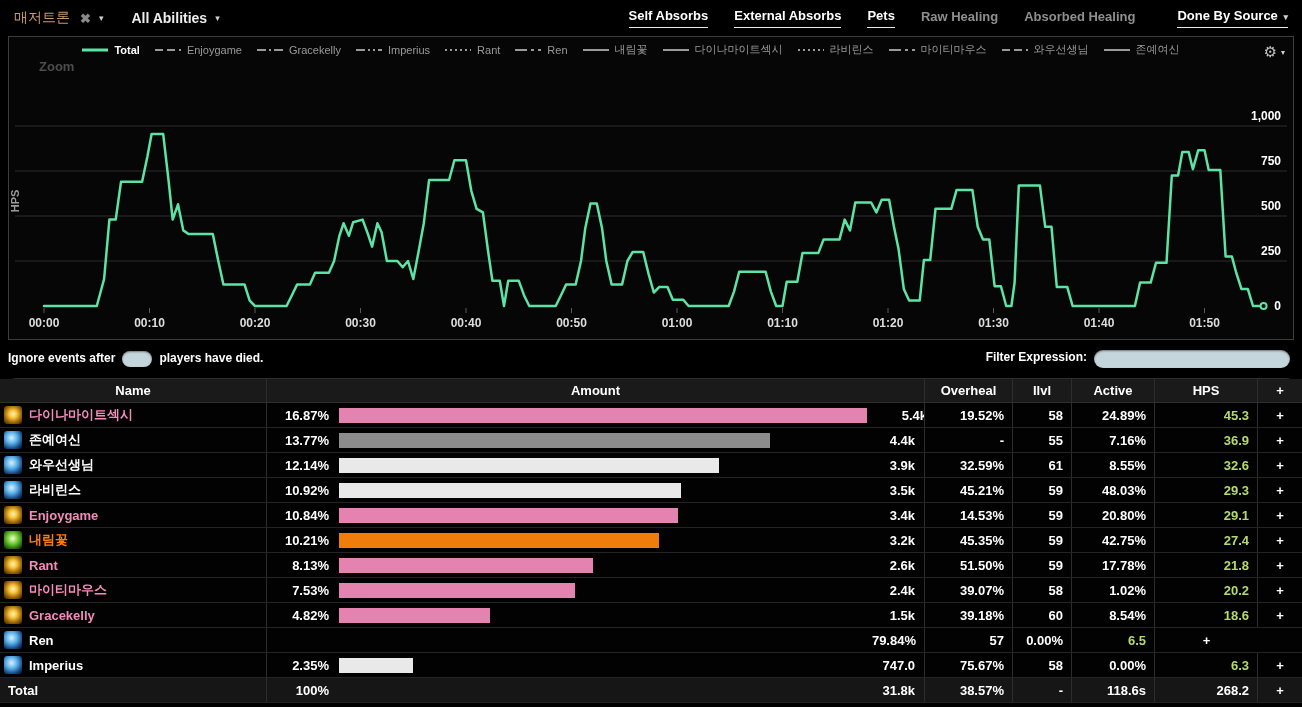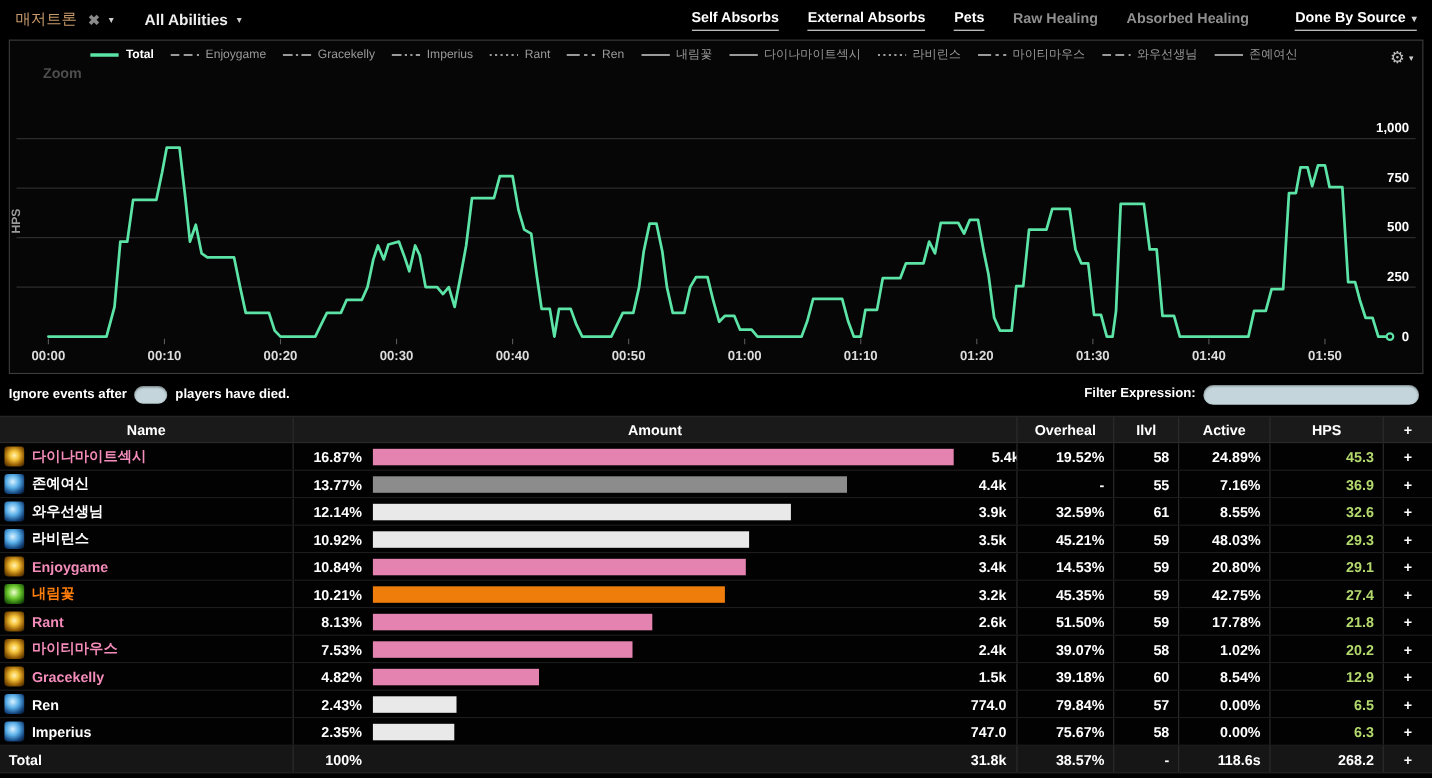--- a/index.html
+++ b/index.html
@@ -31,21 +31,21 @@
   #chart-svg { position:absolute; left:0; top:0; width:1284px; height:302px; cursor:crosshair; }
 
   
   .filter-bar { position:absolute; left:0; top:346px; width:1302px; height:26px; display:flex; align-items:center; justify-content:space-between; padding:0 12px 0 8px; }
   .filter-left, .filter-right { display:flex; align-items:flex-start; gap:7px; }
   .filter-left span, .filter-right span { color:#fff; font-size:12px; font-weight:bold; }
   .deaths-input { width:30px; height:16px; border:none; border-radius:9px; background:#c4d6dc; box-shadow:inset 0 1px 2px rgba(0,0,0,.45); outline:none; padding:0 8px; font-size:11px; }
   .expr-input { width:196px; height:18px; border:none; border-radius:10px; background:#c4d6dc; box-shadow:inset 0 1px 2px rgba(0,0,0,.45); outline:none; padding:0 10px; font-size:11px; }
 
   
-  .table { position:absolute; left:0; top:378px; width:1302px; border-top:1px solid #2d2d2d; }
+  .table { position:absolute; left:0; top:378px; width:1302px; border-top:1px solid #2d2d2d;border-radius:17px; }
   .trow { display:grid; grid-template-columns:267px 658px 88px 59px 83px 103px 44px; height:25px; border-bottom:1px solid #242424; background:#020202; }
   .trow > div { border-right:1px solid #2d2d2d; display:flex; align-items:center; font-size:13px; font-weight:bold; color:#fff; overflow:hidden; }
   .trow > div:last-child { border-right:none; }
   .thead { height:24px; background:#1a1a1a; border-bottom:1px solid #2f2f2f; }
   .thead > div { justify-content:center; color:#fff; }
   .c-name { padding-left:4px; gap:7px; }
   .c-amount { padding:0 9px 0 0; }
   .c-right { justify-content:flex-end; padding-right:8px; }
   .c-center { justify-content:center; }
   .pct { width:62px; text-align:right; flex:none; }
@@ -413,37 +413,30 @@
           <div class="pct">4.82%</div>
           <div class="bar-wrap">
             <div class="bar" style="width: 151px; background: rgb(229, 131, 176);"></div>
           </div>
           <div class="amt">1.5k</div>
         </div>
         <div class="c-right">39.18%</div>
         <div class="c-right">60</div>
         <div class="c-right">8.54%</div>
         <div class="c-right">
-          <div class="hps-val">12.9</div>
+          <div class="hps-val">18.6</div>
         </div>
         <div class="c-center">
           <div class="plus-btn">+</div>
         </div>
       </div>
       <div class="trow">
         <div class="c-name">
           <div class="p-icon icon-spirit"></div>
           <div class="player-name" style="color: rgb(255, 255, 255);">Ren</div>
-        </div>
-        <div class="c-amount">
-          <div class="pct">2.43%</div>
-          <div class="bar-wrap">
-            <div class="bar" style="width: 76px; background: rgb(233, 233, 233);"></div>
-          </div>
-          <div class="amt">774.0</div>
         </div>
         <div class="c-right">79.84%</div>
         <div class="c-right">57</div>
         <div class="c-right">0.00%</div>
         <div class="c-right">
           <div class="hps-val">6.5</div>
         </div>
         <div class="c-center">
           <div class="plus-btn">+</div>
         </div>

